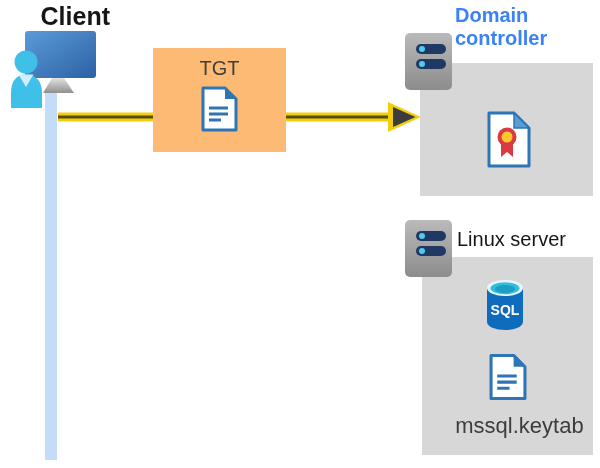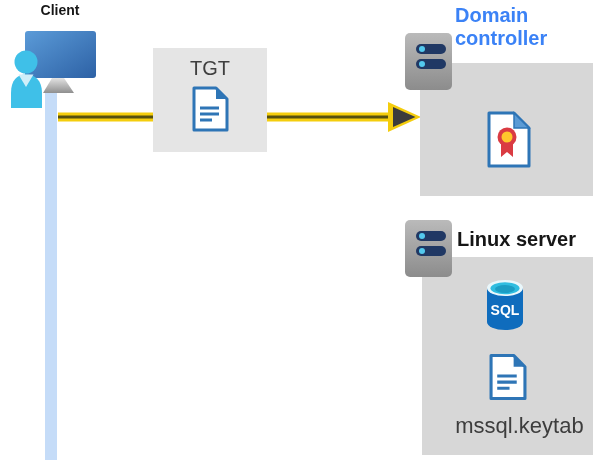--- a/index.html
+++ b/index.html
@@ -4,50 +4,50 @@
 <style>
   html,body { margin:0; padding:0; background:#ffffff; }
   .canvas {
     position:relative; width:600px; height:468px; background:#ffffff;
     font-family:"Liberation Sans", sans-serif; overflow:hidden;
   }
   .abs { position:absolute; }
 
   
   .client-label {
-    left:10px; top:2px; width:100px; text-align:center;
-    font-size:14px; font-weight:bold; color:#161616;
+    left:10px; top:2px; width:100px; text-align:right;
+    font-size:25px; font-weight:bold; color:#161616;
   }
   .client-icon { left:8px; top:28px; width:100px; height:80px; }
 
   .vline { left:45px; top:92px; width:12px; height:368px; background:#c5dcf8; }
 
   .arrow-svg { left:58px; top:100px; width:366px; height:34px; }
 
   
   .ticket-box {
-    left:153px; top:48px; width:114px; height:104px; background:#e5e5e5;
+    left:153px; top:48px; width:133px; height:104px; background:#fdba74;
     display:flex; justify-content:center; align-items:flex-start; gap:21px;
     padding-top:9px; box-sizing:border-box;
   }
   .ticket { display:flex; flex-direction:column; align-items:center; }
   .ticket-label { font-size:20px; color:#3f3f3f; margin-bottom:7px; line-height:22px; }
   .doc-svg { width:37px; height:46px; display:block; }
 
   
   .gray-box { background:#d7d7d7; }
   .dc-box { left:420px; top:63px; width:173px; height:133px; }
   .ls-box { left:422px; top:257px; width:171px; height:198px; }
 
   .dc-title {
     left:455px; top:4px; width:140px; font-size:20px; font-weight:bold;
     line-height:23px; color:#3b82f6;
   }
   .ls-title {
-    left:457px; top:228px; width:140px; font-size:20px; font-weight:bold;
+    left:457px; top:228px; width:140px; font-size:20px; font-weight:normal;
     line-height:23px; color:#161616;
   }
 
   
   .server-icon {
     width:47px; height:57px; border-radius:5px;
     background:linear-gradient(180deg,#bababa 0%,#8c8c8c 100%);
   }
   .dc-server { left:405px; top:33px; }
   .ls-server { left:405px; top:220px; }

